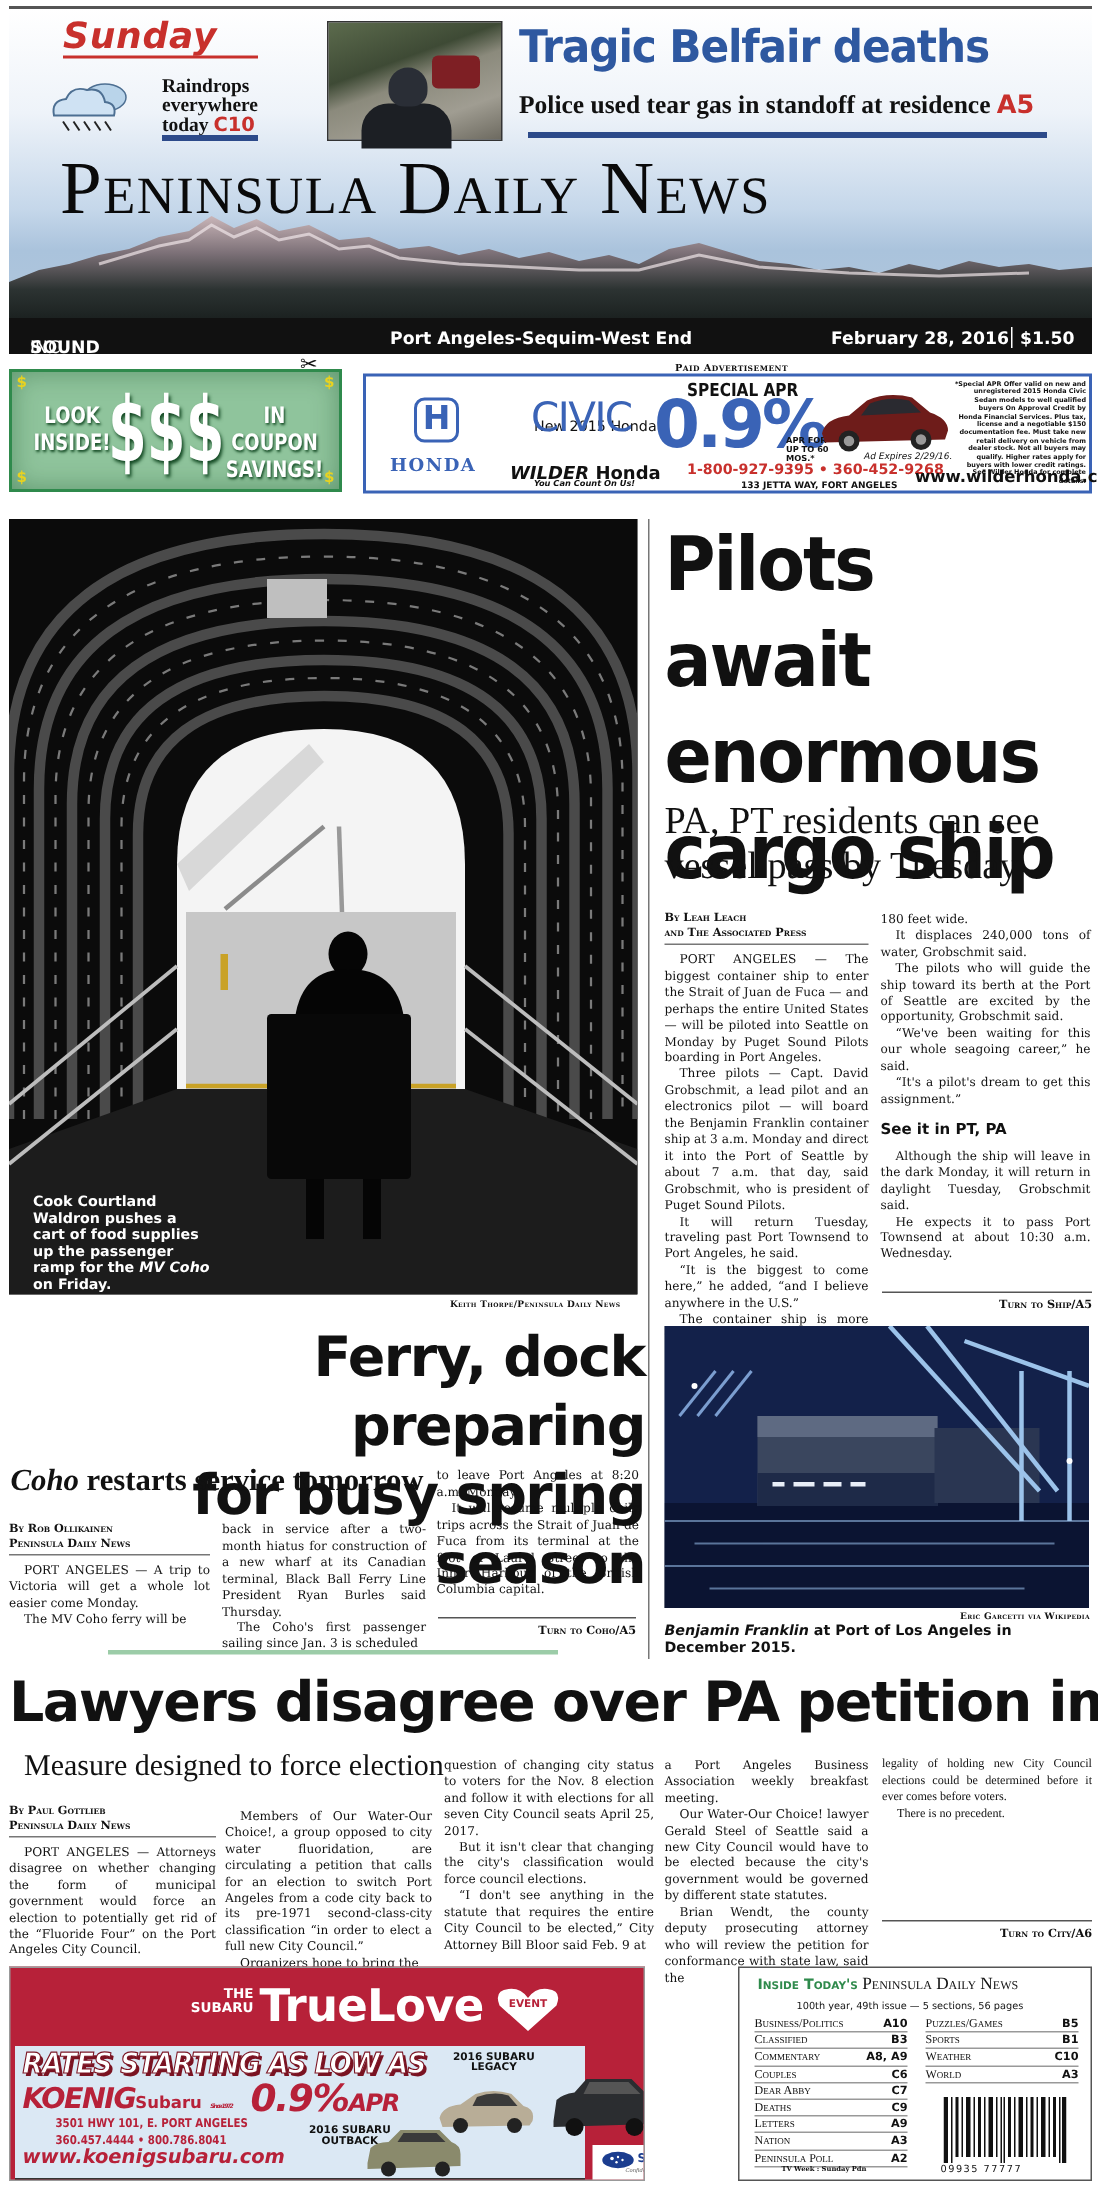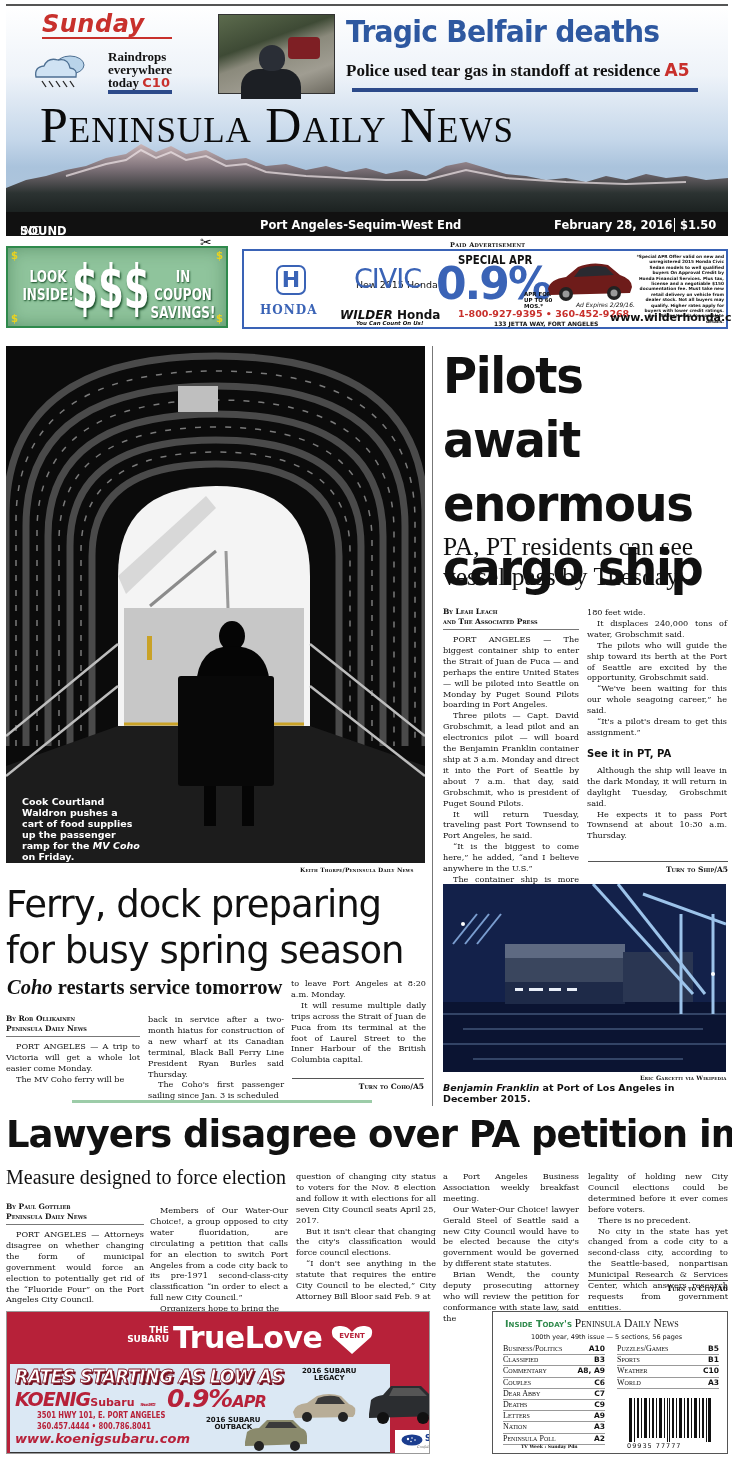--- a/index.html
+++ b/index.html
@@ -72,27 +72,27 @@
   .body-col { font-family:"DejaVu Serif",serif; font-size: 8.1px; line-height: 10.9px; text-align: justify; hyphens: auto; }
   .body-col p { text-indent: 10px; }
   .body-col p.noind { text-indent: 0; }
   .subhead { font-family:"DejaVu Sans",sans-serif; font-weight: bold; font-size: 10px; margin: 10px 0 6px; }
   .jump { font-family:"DejaVu Serif",serif; font-size: 7.5px; font-variant: small-caps; font-weight: bold; text-align: right; border-top: 1px solid #555; padding-top: 3px; }
 
   .ship-photo { left: 443px; top: 884px; width: 283px; height: 188px; background: linear-gradient(180deg, #0e1a38 0%, #1b2c57 45%, #1a2a4c 60%, #0c1530 80%, #0a1024 100%); overflow: hidden; }
   .ship-caption { left: 443px; top: 1082px; width: 285px; font-family:"DejaVu Sans",sans-serif; font-weight:bold; font-size: 9.5px; line-height: 11px; }
 
   
-  .ferry-headline { left: 6px; top: 882px; width: 424px; text-align: left; font-family:"DejaVu Sans",sans-serif; font-weight: normal; font-size: 37px; line-height: 46px; letter-spacing: -1px; }
+  .ferry-headline { left: 6px; top: 882px; width: 424px; text-align: right; font-family:"DejaVu Sans",sans-serif; font-weight: bold; font-size: 37px; line-height: 46px; letter-spacing: -1px; }
   .ferry-deck { left: 7px; top: 976px; font-family:"Liberation Serif", serif; font-size: 20.5px; font-weight: bold; }
   .green-rule { left: 72px; top: 1100px; width: 300px; height: 3px; background: #9ccca8; }
 
   
   .lawyers-headline { left: 6px; top: 1110px; width: 722px; font-family:"DejaVu Sans",sans-serif; font-weight: bold; font-size: 37px; line-height: 50px; letter-spacing: -1px; white-space: nowrap; }
-  .lawyers-deck { left: 6px; top: 1166px; font-family:"Liberation Serif", serif; font-size: 20px; }
+  .lawyers-deck { left: 16px; top: 1166px; font-family:"Liberation Serif", serif; font-size: 20px; }
 
   
   .subaru-ad { left: 6px; top: 1311px; width: 424px; height: 143px; background: #b72139; border: 1px solid #999; overflow: hidden; }
   .subaru-top { position:absolute; left: 0; top: 0; width: 476px; height: 51px; }
   .subaru-the { position:absolute; left: 118px; top: 14px; font-family:"DejaVu Sans",sans-serif; font-weight:bold; color:#fff; font-size: 9px; line-height: 9px; text-align: right; width: 44px; }
   .subaru-true { position:absolute; left: 166px; top: 8px; font-family:"DejaVu Sans",sans-serif; font-weight:bold; color:#fff; font-size: 30px; letter-spacing: -0.5px; }
   .subaru-heart { position:absolute; left: 322px; top: 13px; width: 46px; height: 30px; }
   .subaru-panel { position:absolute; left: 3px; top: 52px; width: 380px; height: 88px; background: #dbe8f4; }
   .subaru-rates { position:absolute; left: 8px; top: 53px; font-family:"DejaVu Sans",sans-serif; font-weight: bold; font-style: italic; color: #fff; font-size: 19px; letter-spacing: -0.5px; -webkit-text-stroke: 0.8px #7a1322; text-shadow: 2px 2px 0 #7a1322; transform: scaleX(0.92); transform-origin: left; }
   .subaru-dealer { position:absolute; left: 8px; top: 76px; font-family:"DejaVu Sans",sans-serif; font-weight: bold; font-style: italic; color:#b72139; font-size: 19px; letter-spacing: -1px; }
@@ -292,21 +292,21 @@
   <div class="body-col">
     <p class="noind">180 feet wide.</p>
     <p>It displaces 240,000 tons of water, Grobschmit said.</p>
     <p>The pilots who will guide the ship toward its berth at the Port of Seattle are excited by the opportunity, Grobschmit said.</p>
     <p>“We've been waiting for this our whole seagoing career,” he said.</p>
     <p>“It's a pilot's dream to get this assignment.”</p>
   </div>
   <div class="subhead">See it in PT, PA</div>
   <div class="body-col">
     <p>Although the ship will leave in the dark Monday, it will return in daylight Tuesday, Grobschmit said.</p>
-    <p>He expects it to pass Port Townsend at about 10:30 a.m. Thursday.</p>
+    <p>He expects it to pass Port Townsend at about 10:30 a.m. Wednesday.</p>
   </div>
 </div>
 <div class="abs jump" style="left:588px; top:861px; width:140px;">Turn to Ship/A5</div>
 
 <div class="abs ship-photo">
   <svg width="283" height="188" viewBox="0 0 283 188">
     <rect width="283" height="188" fill="#13214a"></rect>
     <rect y="118" width="283" height="70" fill="#0b1432"></rect>
     <g stroke="#8fb4e0" stroke-width="1.2" opacity="0.6">
       <line x1="0" y1="130" x2="283" y2="130"></line>
@@ -395,24 +395,23 @@
 <div class="abs body-col" style="left:296px; top:1171px; width:140px;">
   <p class="noind">question of changing city status to voters for the Nov. 8 election and follow it with elections for all seven City Council seats April 25, 2017.</p>
   <p>But it isn't clear that changing the city's classification would force council elections.</p>
   <p>“I don't see anything in the statute that requires the entire City Council to be elected,” City Attorney Bill Bloor said Feb. 9 at</p>
 </div>
 <div class="abs body-col" style="left:443px; top:1171px; width:136px;">
   <p class="noind">a Port Angeles Business Association weekly breakfast meeting.</p>
   <p>Our Water-Our Choice! lawyer Gerald Steel of Seattle said a new City Council would have to be elected because the city's government would be governed by different state statutes.</p>
   <p>Brian Wendt, the county deputy prosecuting attorney who will review the petition for conformance with state law, said the</p>
 </div>
-<div class="abs body-col" style="left:588px; top:1171px; width:140px;">
+<div class="abs body-col" style="left:588px; top:1171px; width:140px;font-family:Liberation Serif, serif;">
   <p class="noind">legality of holding new City Council elections could be determined before it ever comes before voters.</p>
   <p>There is no precedent.</p>
-  <p>No city in the state has yet changed from a code city to a second-class city, according to the Seattle-based, nonpartisan Municipal Research &amp; Services Center, which answers research requests from government entities.</p>
 </div>
 <div class="abs jump" style="left:588px; top:1280px; width:140px;">Turn to City/A6</div>
 
 <div class="abs subaru-ad">
   <div class="subaru-top">
     <div class="subaru-the">
         <div>THE</div>
         <div>SUBARU</div>
       </div>
     <div class="subaru-true">TrueLove</div>

